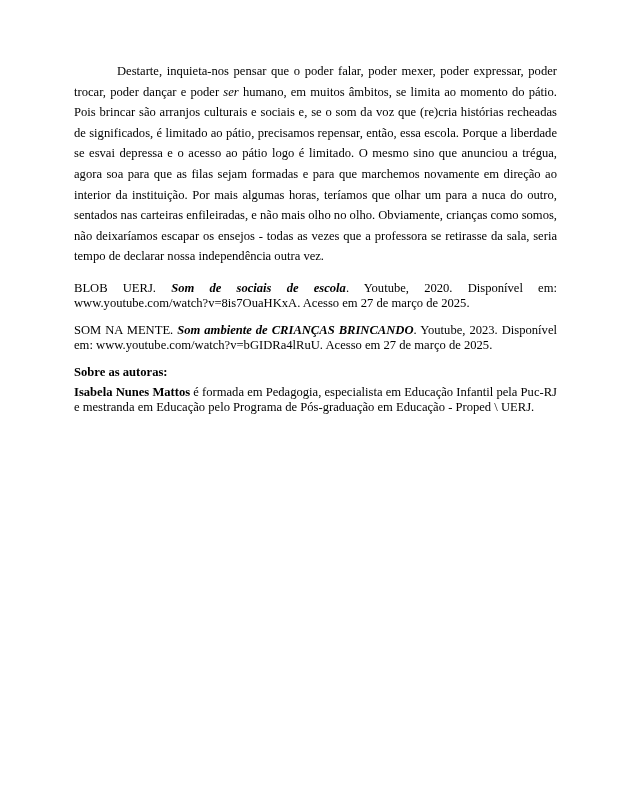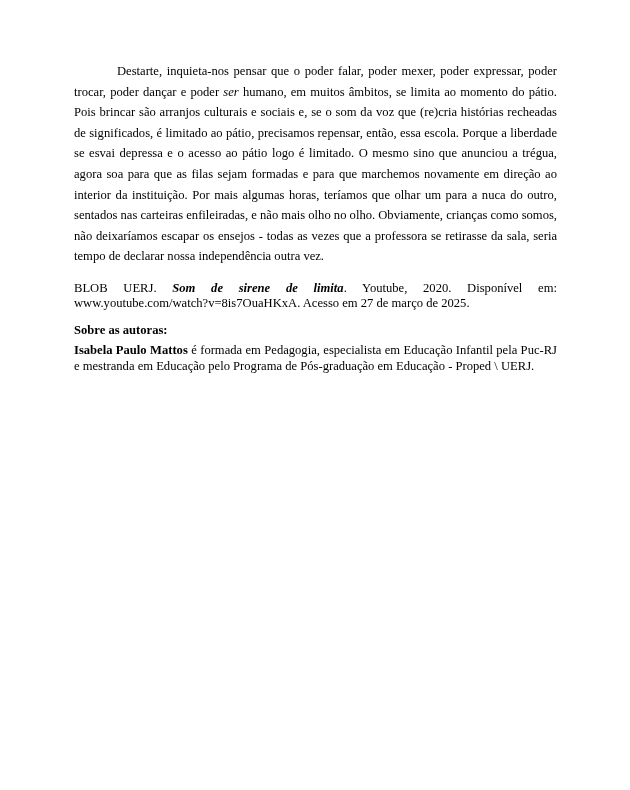--- a/index.html
+++ b/index.html
@@ -49,21 +49,22 @@
 </style>
 </head>
 <body>
 
 <div class="page">
 
   <p class="body-par"><span>Destarte, inquieta-nos pensar que o poder falar, poder mexer, poder expressar, poder trocar, poder dançar e poder </span><span class="i">ser</span><span> humano, em muitos âmbitos, se limita ao momento do pátio. Pois brincar são arranjos culturais e sociais e, se o som da voz que (re)cria histórias recheadas de significados, é limitado ao pátio, precisamos repensar, então, essa escola. Porque a liberdade se esvai depressa e o acesso ao pátio logo é limitado. O mesmo sino que anunciou a trégua, agora soa para que as filas sejam formadas e para que marchemos novamente em direção ao interior da instituição. Por mais algumas horas, teríamos que olhar um para a nuca do outro, sentados nas carteiras enfileiradas, e não mais olho no olho. Obviamente, crianças como somos, não deixaríamos escapar os ensejos - todas as vezes que a professora se retirasse da sala, seria tempo de declarar nossa independência outra vez.</span></p>
 
 
 
-  <p class="entry"><span>BLOB UERJ. </span><span class="b i">Som de sirene de limita</span><span>. Youtube, 2020. Disponível em: www.youtube.com/watch?v=8is7OuaHKxA. Acesso em 27 de março de 2025.</span></p>
+  <p class="entry"><span>BLOB UERJ. </span><span class="b i">Som de sociais de escola</span><span>. Youtube, 2020. Disponível em: www.youtube.com/watch?v=8is7OuaHKxA. Acesso em 27 de março de 2025.</span></p>
 
+  <p class="entry"><span>SOM NA MENTE. </span><span class="b i">Som ambiente de CRIANÇAS BRINCANDO</span><span>. Youtube, 2023. Disponível em: www.youtube.com/watch?v=bGIDRa4lRuU. Acesso em 27 de março de 2025.</span></p>
 
   <p class="section-heading authors-heading">Sobre as autoras:</p>
 
-  <p class="entry author-entry"><span class="b">Isabela Paulo Mattos</span><span> é formada em Pedagogia, especialista em Educação Infantil pela Puc-RJ e mestranda em Educação pelo Programa de Pós-graduação em Educação - Proped \ UERJ.</span></p>
+  <p class="entry author-entry"><span class="b">Isabela Nunes Mattos</span><span> é formada em Pedagogia, especialista em Educação Infantil pela Puc-RJ e mestranda em Educação pelo Programa de Pós-graduação em Educação - Proped \ UERJ.</span></p>
 
 
 </div>
 
 </body></html>

